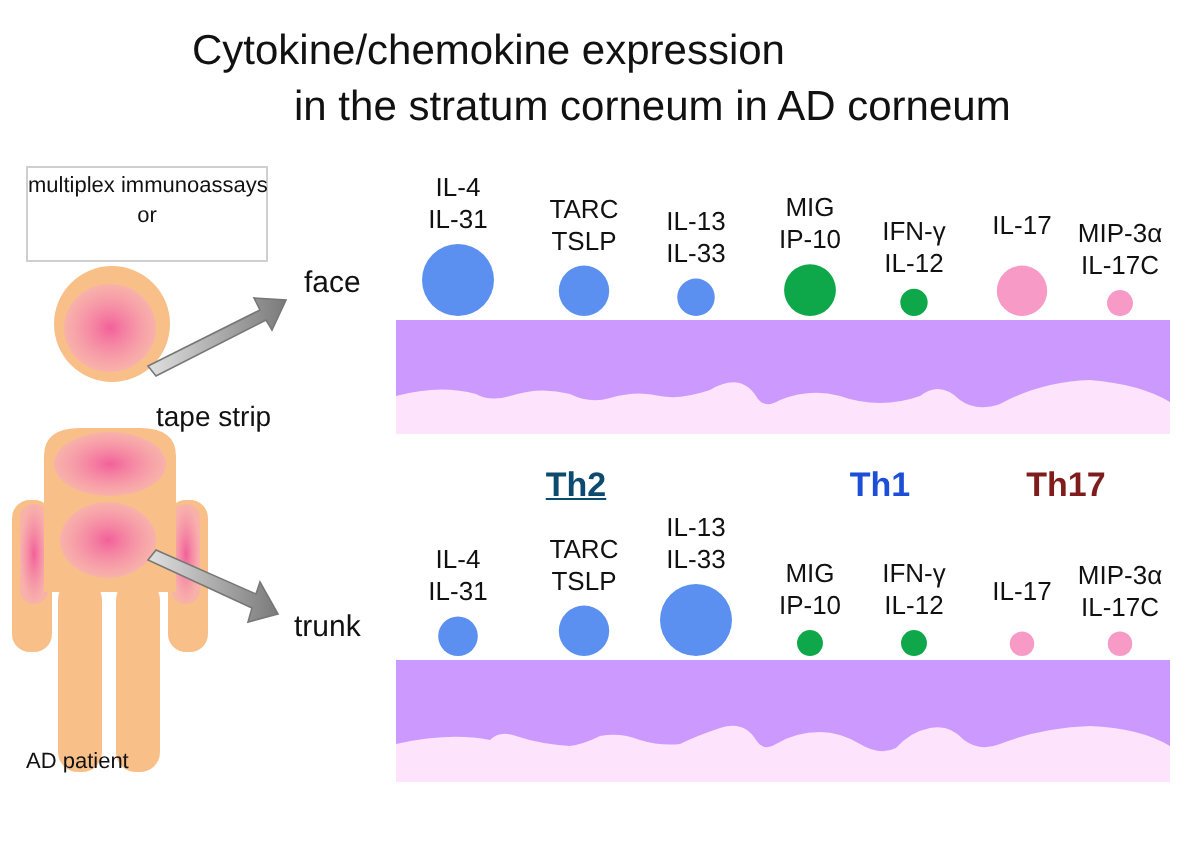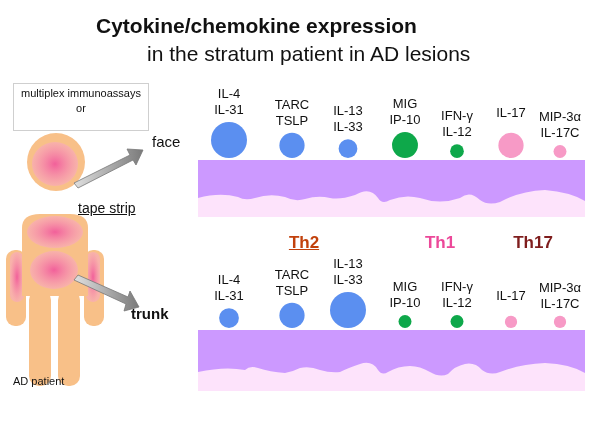--- a/index.html
+++ b/index.html
@@ -1,25 +1,25 @@
 <!DOCTYPE html>
 <html><head>
 <meta charset="utf-8">
 <style>
   html, body { margin: 0; padding: 0; background: #ffffff; }
   body { width: 600px; height: 429px; position: relative; overflow: hidden;
          font-family: "Liberation Sans", sans-serif; color: #111; }
   .abs { position: absolute; }
-  .title1 { left: 96px; top: 14px; font-size: 21px; white-space: nowrap; font-weight: bold; }
+  .title1 { left: 96px; top: 14px; font-size: 21px; white-space: nowrap; }
   .title2 { left: 147px; top: 42px; font-size: 21px; white-space: nowrap; }
-  .method-box { left: 13px; top: 83px; width: 136px; height: 48px; border: 1px solid #cfcfcf;
+  .method-box { left: 13px; top: 83px; width: 121px; height: 48px; border: 1px solid #cfcfcf;
                 font-size: 11px; line-height: 15px; text-align: center; padding-top: 2px; box-sizing: border-box; }
   .method-box div { white-space: nowrap; }
   .site-label { font-size: 15px; white-space: nowrap; }
-  .tape { left: 78px; top: 200px; font-size: 14px; white-space: nowrap; text-decoration: underline; }
+  .tape { left: 78px; top: 200px; font-size: 14px; white-space: nowrap; }
   .patient { left: 13px; top: 375px; font-size: 11px; white-space: nowrap; }
   .clabel { font-size: 13px; line-height: 16px; text-align: center; width: 60px; margin-left: -30px; white-space: nowrap; }
   .group { font-size: 17px; font-weight: bold; width: 60px; margin-left: -30px; text-align: center; }
   svg { position: absolute; left: 0; top: 0; }
 </style>
 </head>
 <body>
 
 <svg width="600" height="429">
   <defs>
@@ -82,35 +82,35 @@
       <circle cx="292" cy="315.4" r="12.6" fill="#5b8ff0"></circle>
       <circle cx="348" cy="310" r="18" fill="#5b8ff0"></circle>
       <circle cx="405" cy="321.52" r="6.4799999999999995" fill="#0ea84a"></circle>
       <circle cx="457" cy="321.52" r="6.4799999999999995" fill="#0ea84a"></circle>
       <circle cx="511" cy="321.88" r="6.12" fill="#f79ac6"></circle>
       <circle cx="560" cy="321.88" r="6.12" fill="#f79ac6"></circle>
     </g>
 </svg>
 
 <div class="abs title1">Cytokine/chemokine expression</div>
-<div class="abs title2">in the stratum patient in AD lesions</div>
+<div class="abs title2">in the stratum corneum in AD corneum</div>
 
 <div class="abs method-box">
   <div>multiplex immunoassays</div>
   <div>or</div>
 </div>
 
 <div class="abs tape">tape strip</div>
 <div class="abs patient">AD patient</div>
 
 <div class="abs site-label" style="left:152px; top:133px;">face</div>
-<div class="abs site-label" style="left:131px; top:305px;font-weight:bold;">trunk</div>
+<div class="abs site-label" style="left:147px; top:305px;">trunk</div>
 
-<div class="abs group" style="left:304px; top:233px; color:#c2410c;text-decoration:underline;">Th2</div>
-<div class="abs group" style="left:440px; top:233px; color:#ec4899;">Th1</div>
+<div class="abs group" style="left:288px; top:233px; color:#0c4a6e;text-decoration:underline;">Th2</div>
+<div class="abs group" style="left:440px; top:233px; color:#1d4ed8;">Th1</div>
 <div class="abs group" style="left:533px; top:233px; color:#7f1d1d;">Th17</div>
 
 <div id="face-labels">
     <div class="abs clabel" style="left: 229px; top: 86px;">
       <div>IL-4</div>
       <div>IL-31</div>
     </div>
     <div class="abs clabel" style="left: 292px; top: 96.8px;">
       <div>TARC</div>
       <div>TSLP</div>

